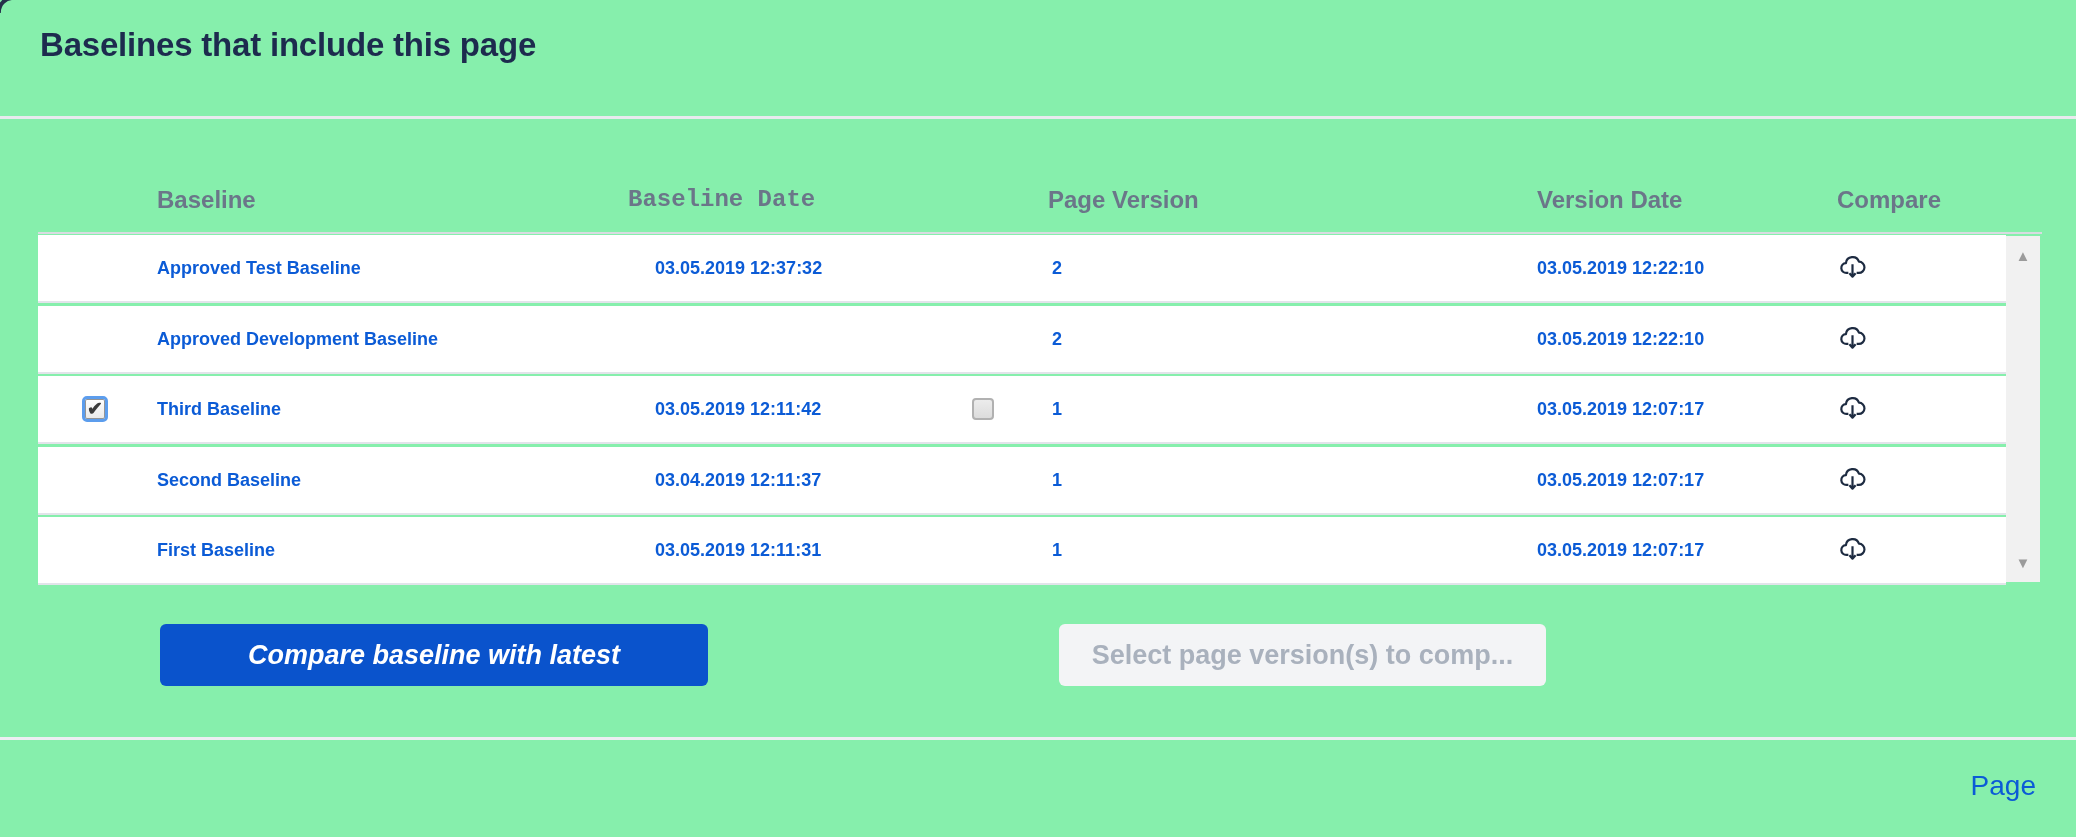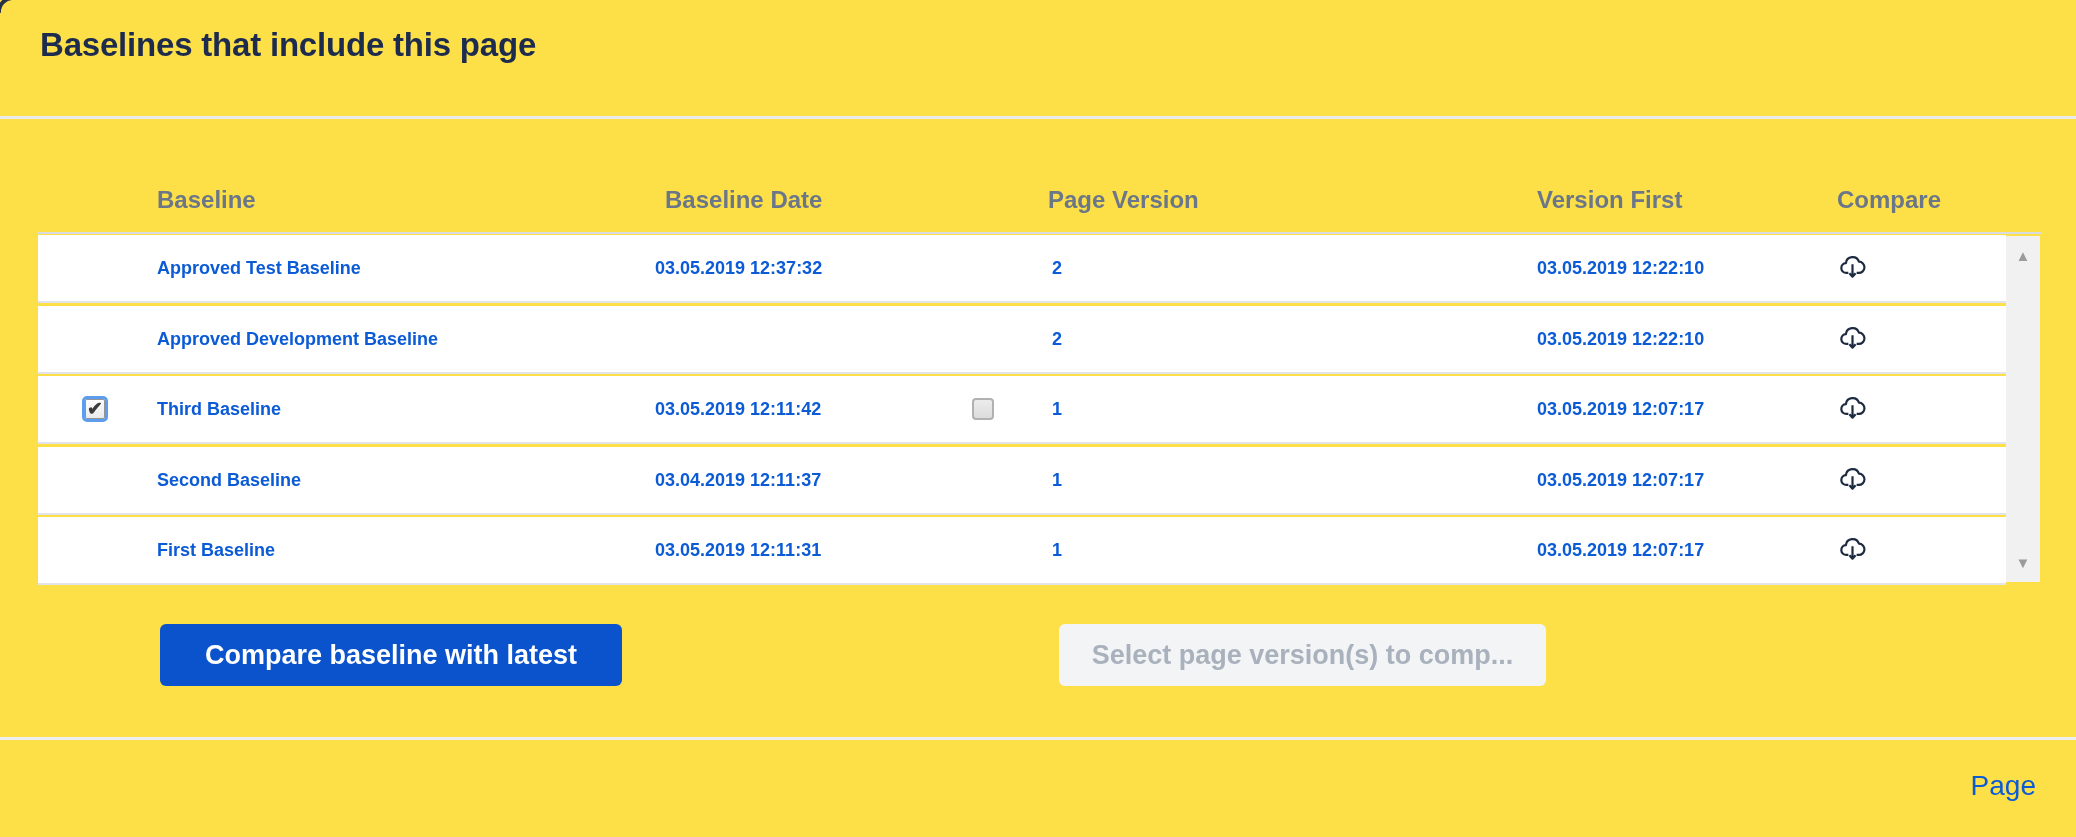--- a/index.html
+++ b/index.html
@@ -12,30 +12,30 @@
     --disabled-button-text:#a9b1bd;
     --divider:#e2e4ea;
     --divider-strong:#d8dbe1;
     --scrollbar-track:#f1f1f1;
     --scrollbar-arrow:#9b9b9b;
     --icon:#1d2b41;
   }
   *{margin:0;padding:0;box-sizing:border-box;}
   html,body{background:#ffffff;}
   body{font-family:"Liberation Sans", sans-serif;}
-  .dialog{position:relative;width:2076px;height:837px;background:#fde047;overflow:hidden;}
+  .dialog{position:relative;width:2076px;height:837px;background:#86efac;overflow:hidden;}
 
   .corner-artifact{position:absolute;left:-3px;top:-4px;}
 
   .title{position:absolute;left:40px;top:26px;font-size:33px;font-weight:600;color:var(--title-text);letter-spacing:-0.2px;}
   .title-divider{position:absolute;left:0;top:116px;width:2076px;height:3px;background:#e8eaee;}
 
   .th{position:absolute;top:186px;font-size:24px;font-weight:600;color:var(--header-text);}
   .th-baseline{left:157px;}
-  .th-bdate{left:665px;}
+  .th-bdate{left:628px;font-family:Liberation Mono, monospace;}
   .th-pver{left:1048px;}
   .th-vdate{left:1537px;}
   .th-export{left:1837px;}
   .thead-divider{position:absolute;left:38px;top:232px;width:2004px;height:2px;background:var(--divider-strong);}
 
   .row{position:absolute;left:38px;width:1968px;height:68px;border-bottom:2px solid var(--divider);background:#fff;}
   .row-0{top:235px;}
   .row-1{top:306px;}
   .row-2{top:376px;}
   .row-3{top:447px;}
@@ -55,42 +55,42 @@
   .cb-mark{color:#3b3b3b;font-size:19px;font-weight:700;line-height:1;margin-top:-1px;}
   .cb-gray{position:absolute;left:934px;top:50%;transform:translateY(-50%);width:22px;height:22px;
     background:linear-gradient(#ececec,#dcdcdc);border:2px solid #b1b1b1;border-radius:4px;cursor:pointer;}
 
   .scrollbar{position:absolute;left:2006px;top:236px;width:34px;height:346px;background:var(--scrollbar-track);cursor:default;}
   .scroll-arrow{position:absolute;left:0;width:34px;text-align:center;font-size:15px;color:var(--scrollbar-arrow);line-height:1;cursor:pointer;}
   .scroll-arrow.up{top:12px;}
   .scroll-arrow.down{bottom:12px;}
 
   .btn{position:absolute;top:624px;height:62px;border:none;border-radius:6px;font-family:inherit;font-size:27px;cursor:pointer;}
-  .btn-primary{left:160px;width:462px;background:var(--primary-button-bg);color:var(--primary-button-text);font-weight:700;}
+  .btn-primary{left:160px;width:548px;background:var(--primary-button-bg);color:var(--primary-button-text);font-weight:700;font-style:italic;}
   .btn-disabled{left:1059px;width:487px;background:var(--disabled-button-bg);color:var(--disabled-button-text);font-weight:600;cursor:default;}
 
   .footer-divider{position:absolute;left:0;top:737px;width:2076px;height:3px;background:#eceef2;}
   .close-link{position:absolute;right:40px;top:770px;font-size:28px;color:var(--link);text-decoration:none;cursor:pointer;}
 </style>
 </head>
 <body>
 
 <div class="dialog">
 
   <svg class="corner-artifact" width="24" height="18" viewBox="0 0 24 18">
     <path d="M2 17 A 14 14 0 0 1 17 2" fill="none" stroke="#25304a" stroke-width="4"></path>
   </svg>
 
   <div class="title">Baselines that include this page</div>
   <div class="title-divider"></div>
 
   <div class="th th-baseline">Baseline</div>
   <div class="th th-bdate">Baseline Date</div>
   <div class="th th-pver">Page Version</div>
-  <div class="th th-vdate">Version First</div>
+  <div class="th th-vdate">Version Date</div>
   <div class="th th-export">Compare</div>
   <div class="thead-divider"></div>
 
   <div class="row row-0">
     <a class="cell c-baseline">Approved Test Baseline</a>
     <a class="cell c-bdate">03.05.2019 12:37:32</a>
     <a class="cell c-pver">2</a>
     <a class="cell c-vdate">03.05.2019 12:22:10</a>
     <span class="cell c-export">
       <svg width="33" height="31" viewBox="0 0 24 24" fill="none" stroke="var(--icon)" stroke-width="1.7" stroke-linejoin="round">

